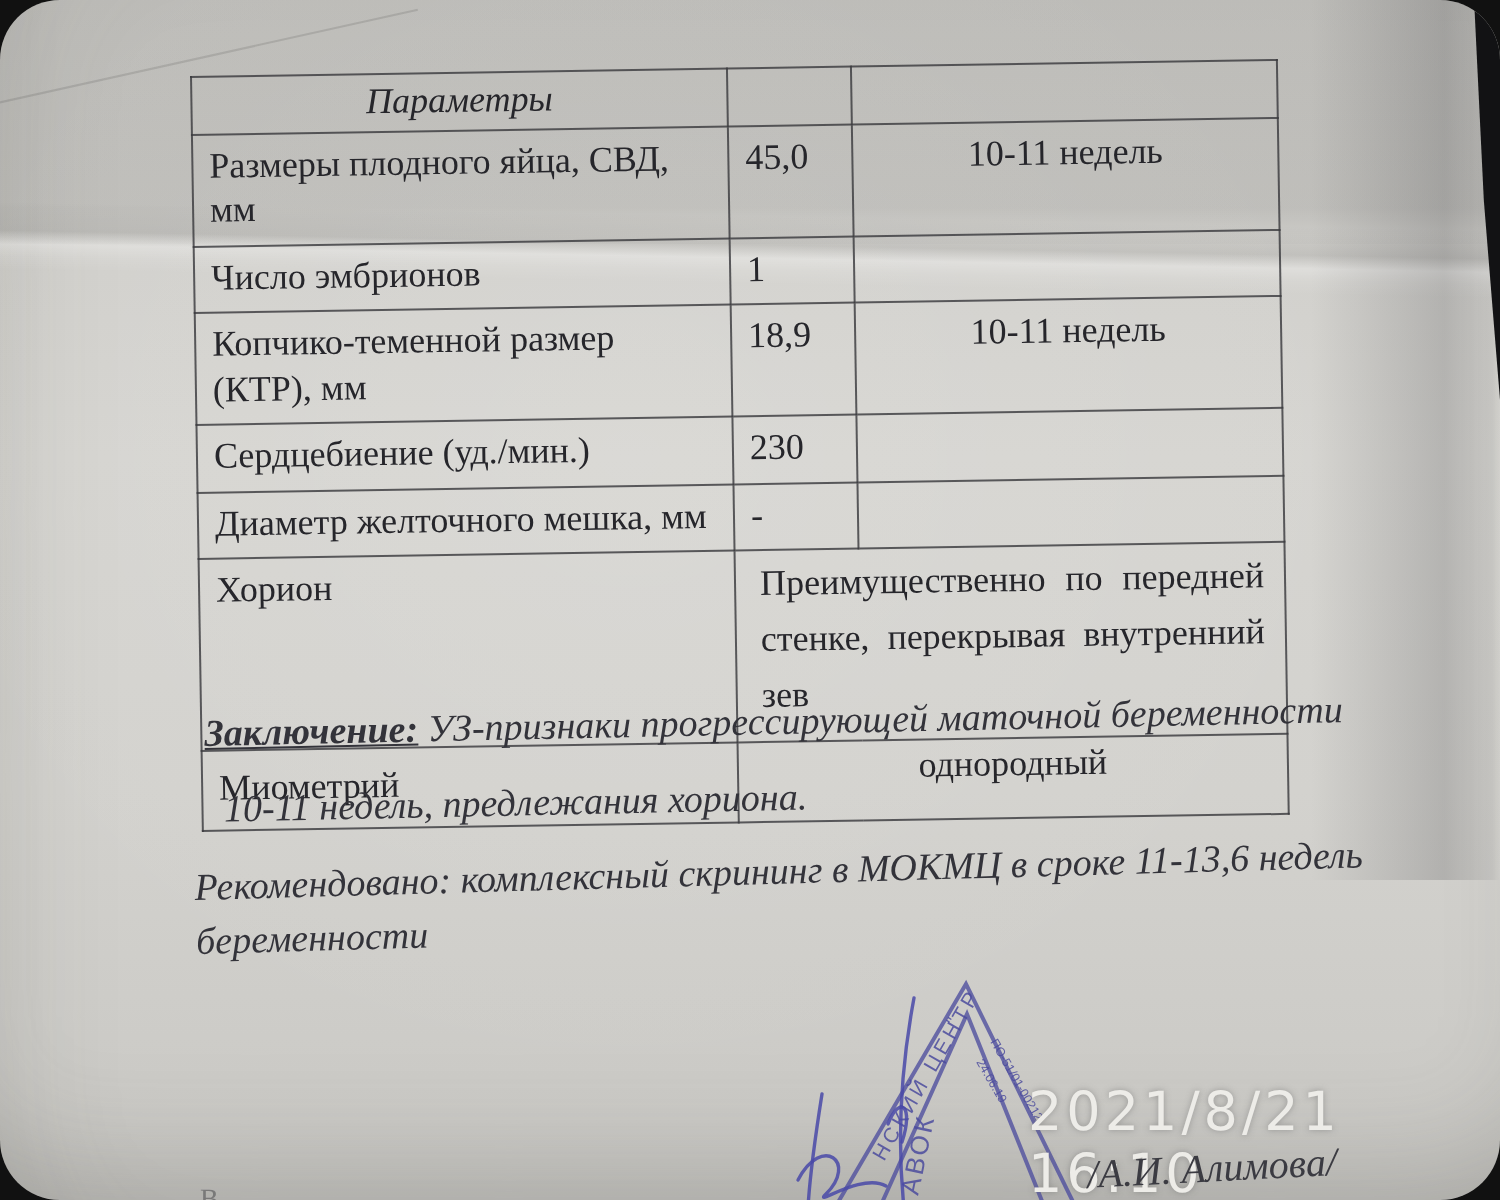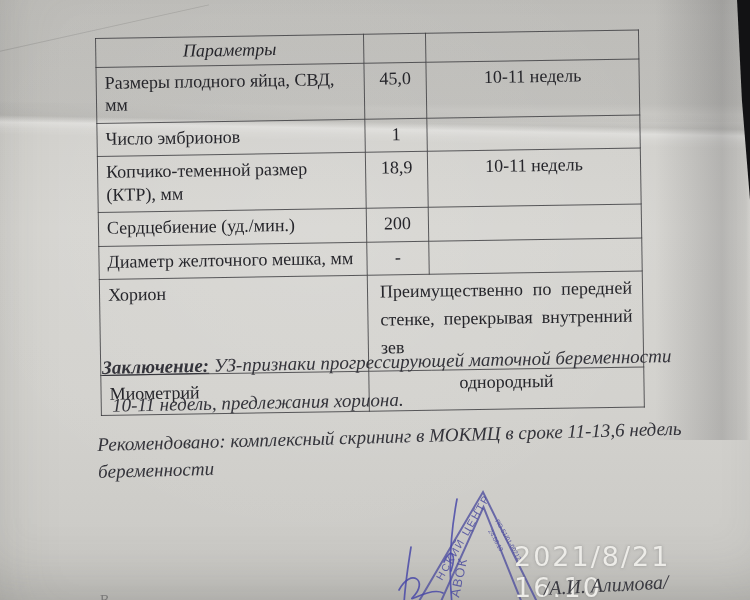--- a/index.html
+++ b/index.html
@@ -5,40 +5,41 @@
   html,body{margin:0;padding:0;background:#111;}
   .photo{
     position:relative;width:750px;height:600px;overflow:hidden;
     font-family:"Liberation Serif","DejaVu Serif",serif;
     color:#2b2b30;
     background:
       radial-gradient(ellipse at 42% 38%, rgba(255,255,255,0.10), rgba(255,255,255,0) 62%),
       linear-gradient(180deg,#cbcac6 0%,#d0cfcb 15%,#d6d5d1 38%,#d3d2ce 66%,#c9c8c4 100%);
     box-shadow: inset 0 -45px 60px -35px rgba(75,75,73,0.28),
                 inset 45px 0 70px -50px rgba(75,75,73,0.14);
+    border-radius: 30px;
   }
   
   .top-shade{position:absolute;left:0;top:0;width:100%;height:122px;
     background:linear-gradient(180deg,rgba(72,72,70,0.10),rgba(72,72,70,0.13) 85%,rgba(72,72,70,0.02));}
   .crease-line{position:absolute;left:-6px;top:52px;width:220px;height:1px;
     background:rgba(40,40,40,0.14);transform:rotate(-12.5deg);transform-origin:left top;}
   .fold{position:absolute;left:-5px;top:108px;width:762px;height:34px;transform:rotate(1.1deg);
     background:linear-gradient(180deg,rgba(0,0,0,0) 0%,rgba(0,0,0,0.08) 42%,rgba(255,255,255,0.28) 62%,rgba(255,255,255,0.10) 80%,rgba(0,0,0,0) 100%);}
   .right-shade{position:absolute;right:0;top:0;width:95px;height:440px;
     background:linear-gradient(to right,rgba(0,0,0,0) 0%,rgba(52,52,56,0.20) 70%,rgba(52,52,56,0.07) 96%,rgba(0,0,0,0) 100%);}
   .bg-wedge{position:absolute;left:732px;top:0;width:18px;height:200px;background:#121214;
     clip-path:polygon(28% 0,100% 0,100% 100%,55% 50%);}
 
   
   .doc-table{position:absolute;left:95px;top:38px;width:543px;border-collapse:collapse;
     transform:rotate(-0.9deg);transform-origin:left top;table-layout:fixed;
     font-size:18px;line-height:1.25;color:#26262b;}
   .doc-table td{border:1px solid rgba(58,58,62,0.82);padding:4px 8px 6px;vertical-align:top;}
   .doc-table .head{font-style:italic;text-align:center;padding:2px 8px 3px;}
-  .doc-table .val{text-align:center;margin-left:43px;}
+  .doc-table .val{margin-left:43px;}
   .doc-table .term{text-align:center;}
   .doc-table .just{text-align:justify;text-align-last:left;word-spacing:0.17em;
     line-height:1.55;padding:3px 10px 8px 12px;}
   .doc-table .center{text-align:center;padding-top:1px;}
   .doc-table .pad-myo{padding:7px 8px 10px;}
 
   
   .conclusion{position:absolute;left:102px;top:357px;width:600px;font-style:italic;
     font-size:19px;color:#33333a;transform:rotate(-1.2deg);transform-origin:left top;}
   .conclusion .label{font-weight:bold;text-decoration:underline;}
@@ -90,21 +91,21 @@
       <td class="val">1</td>
       <td class="term"></td>
     </tr>
     <tr>
       <td>Копчико-теменной размер (КТР), мм</td>
       <td class="val">18,9</td>
       <td class="term">10-11 недель</td>
     </tr>
     <tr>
       <td>Сердцебиение (уд./мин.)</td>
-      <td class="val">200</td>
+      <td class="val">230</td>
       <td class="term"></td>
     </tr>
     <tr>
       <td>Диаметр желточного мешка, мм</td>
       <td class="val">-</td>
       <td class="term"></td>
     </tr>
     <tr>
       <td>Хорион</td>
       <td class="just" colspan="2">Преимущественно по передней стенке, перекрывая внутренний зев</td>

